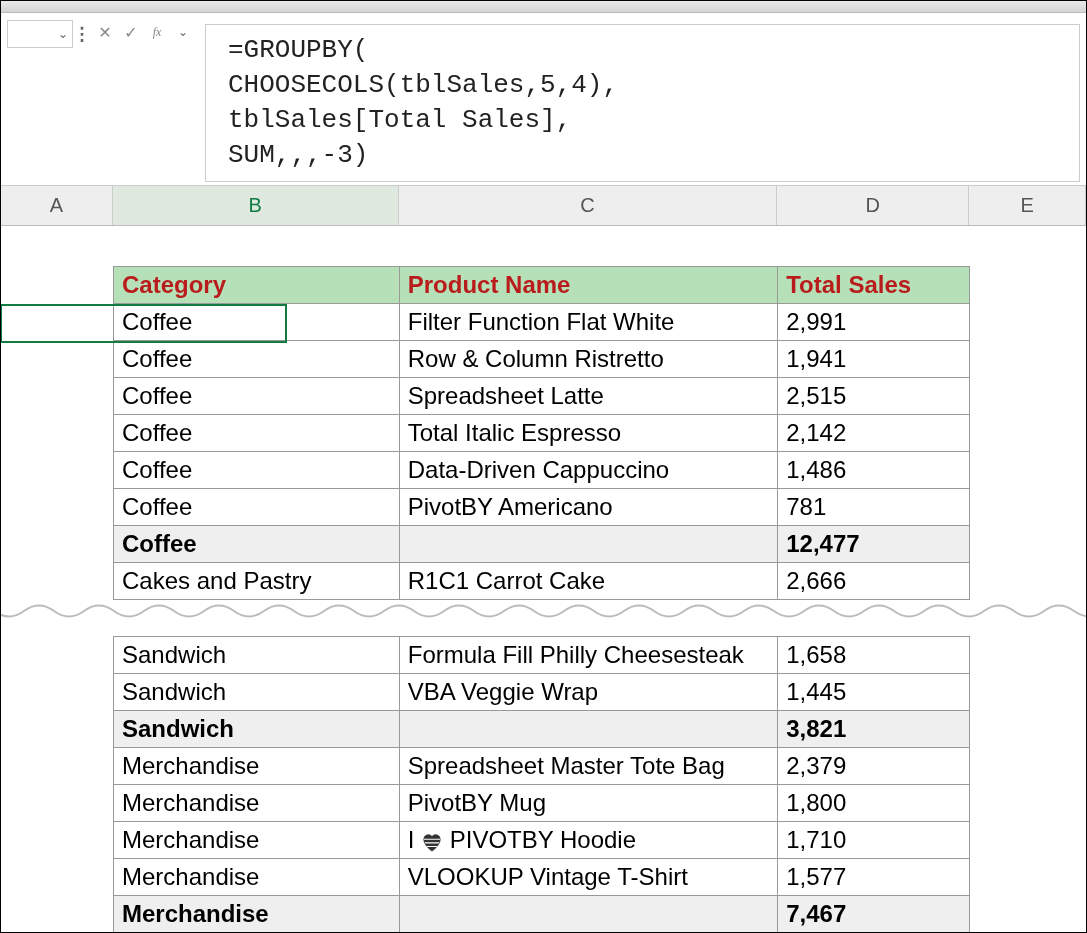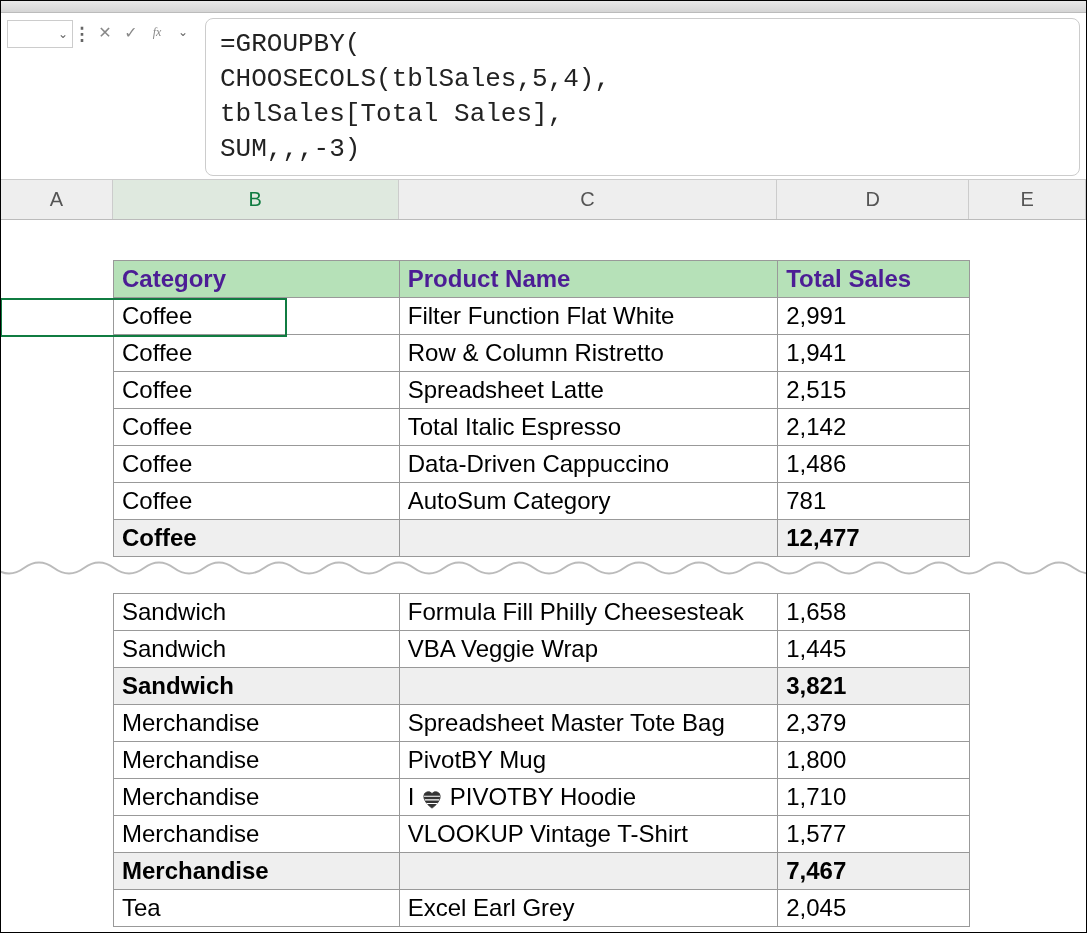--- a/index.html
+++ b/index.html
@@ -73,30 +73,30 @@
       cursor: pointer;
     }
     .fx-label {
       font-style: italic;
       font-family: "Times New Roman", serif;
       font-size: 12px;
       color: #888;
     }
     .formula-content {
       flex: 1;
-      padding: 8px 14px;
+      padding: 8px 22px;
       border: 1px solid #ccc;
-      border-radius: 8px;
+      border-radius: 0;
       background: #fff;
       font-family: Consolas, "Courier New", monospace;
       font-size: 26px;
       line-height: 1.35;
       color: #222;
       margin-left: 6px;
-      margin-top: 2px;
+      margin-top: 8px;
       white-space: pre;
     }
     .col-headers {
       display: flex;
       background: #f0f0f0;
       border-bottom: 1px solid #bbb;
       height: 40px;
     }
     .row-header-spacer {
       width: 0px;
@@ -128,21 +128,21 @@
     .sheet-table th, .sheet-table td {
       border: 1px solid #999;
       padding: 4px 8px;
       font-size: 24px;
       height: 37px;
       text-align: left;
     }
     .sheet-table th {
       background: #b6e1b8;
       font-weight: bold;
-      color: #4c1d95;
+      color: #b91c1c;
       margin-left: 45px;
     }
     .th-cat { width: 286px; }
     .th-prod { width: 379px; }
     .th-sales { width: 192px; }
     .sales-col { text-align: right; padding-right: 10px; }
     .subtotal-row td {
       background: #efefef;
       font-weight: bold;
     }
@@ -236,27 +236,32 @@
           <td class="th-prod">Total Italic Espresso</td>
           <td class="th-sales sales-col">2,142</td>
         </tr>
         <tr>
           <td class="th-cat">Coffee</td>
           <td class="th-prod">Data-Driven Cappuccino</td>
           <td class="th-sales sales-col">1,486</td>
         </tr>
         <tr>
           <td class="th-cat">Coffee</td>
-          <td class="th-prod">AutoSum Category</td>
+          <td class="th-prod">PivotBY Americano</td>
           <td class="th-sales sales-col">781</td>
         </tr>
         <tr class="subtotal-row">
           <td class="th-cat">Coffee</td>
           <td class="th-prod"></td>
           <td class="th-sales sales-col">12,477</td>
+        </tr>
+        <tr>
+          <td class="th-cat">Cakes and Pastry</td>
+          <td class="th-prod">R1C1 Carrot Cake</td>
+          <td class="th-sales sales-col">2,666</td>
         </tr>
         <tr>
           <td colspan="3" class="tear-row" style="border: none;">
             <svg class="tear-svg" viewBox="0 0 1200 22" preserveAspectRatio="none">
               <path d="M0 11 Q15 0 30 11 T60 11 T90 11 T120 11 T150 11 T180 11 T210 11 T240 11 T270 11 T300 11 T330 11 T360 11 T390 11 T420 11 T450 11 T480 11 T510 11 T540 11 T570 11 T600 11 T630 11 T660 11 T690 11 T720 11 T750 11 T780 11 T810 11 T840 11 T870 11 T900 11 T930 11 T960 11 T990 11 T1020 11 T1050 11 T1080 11 T1110 11 T1140 11 T1170 11 T1200 11" fill="none" stroke="#bbb" stroke-width="2"></path>
             </svg>
           </td>
         </tr>
         <tr>
           <td class="th-cat">Sandwich</td>

